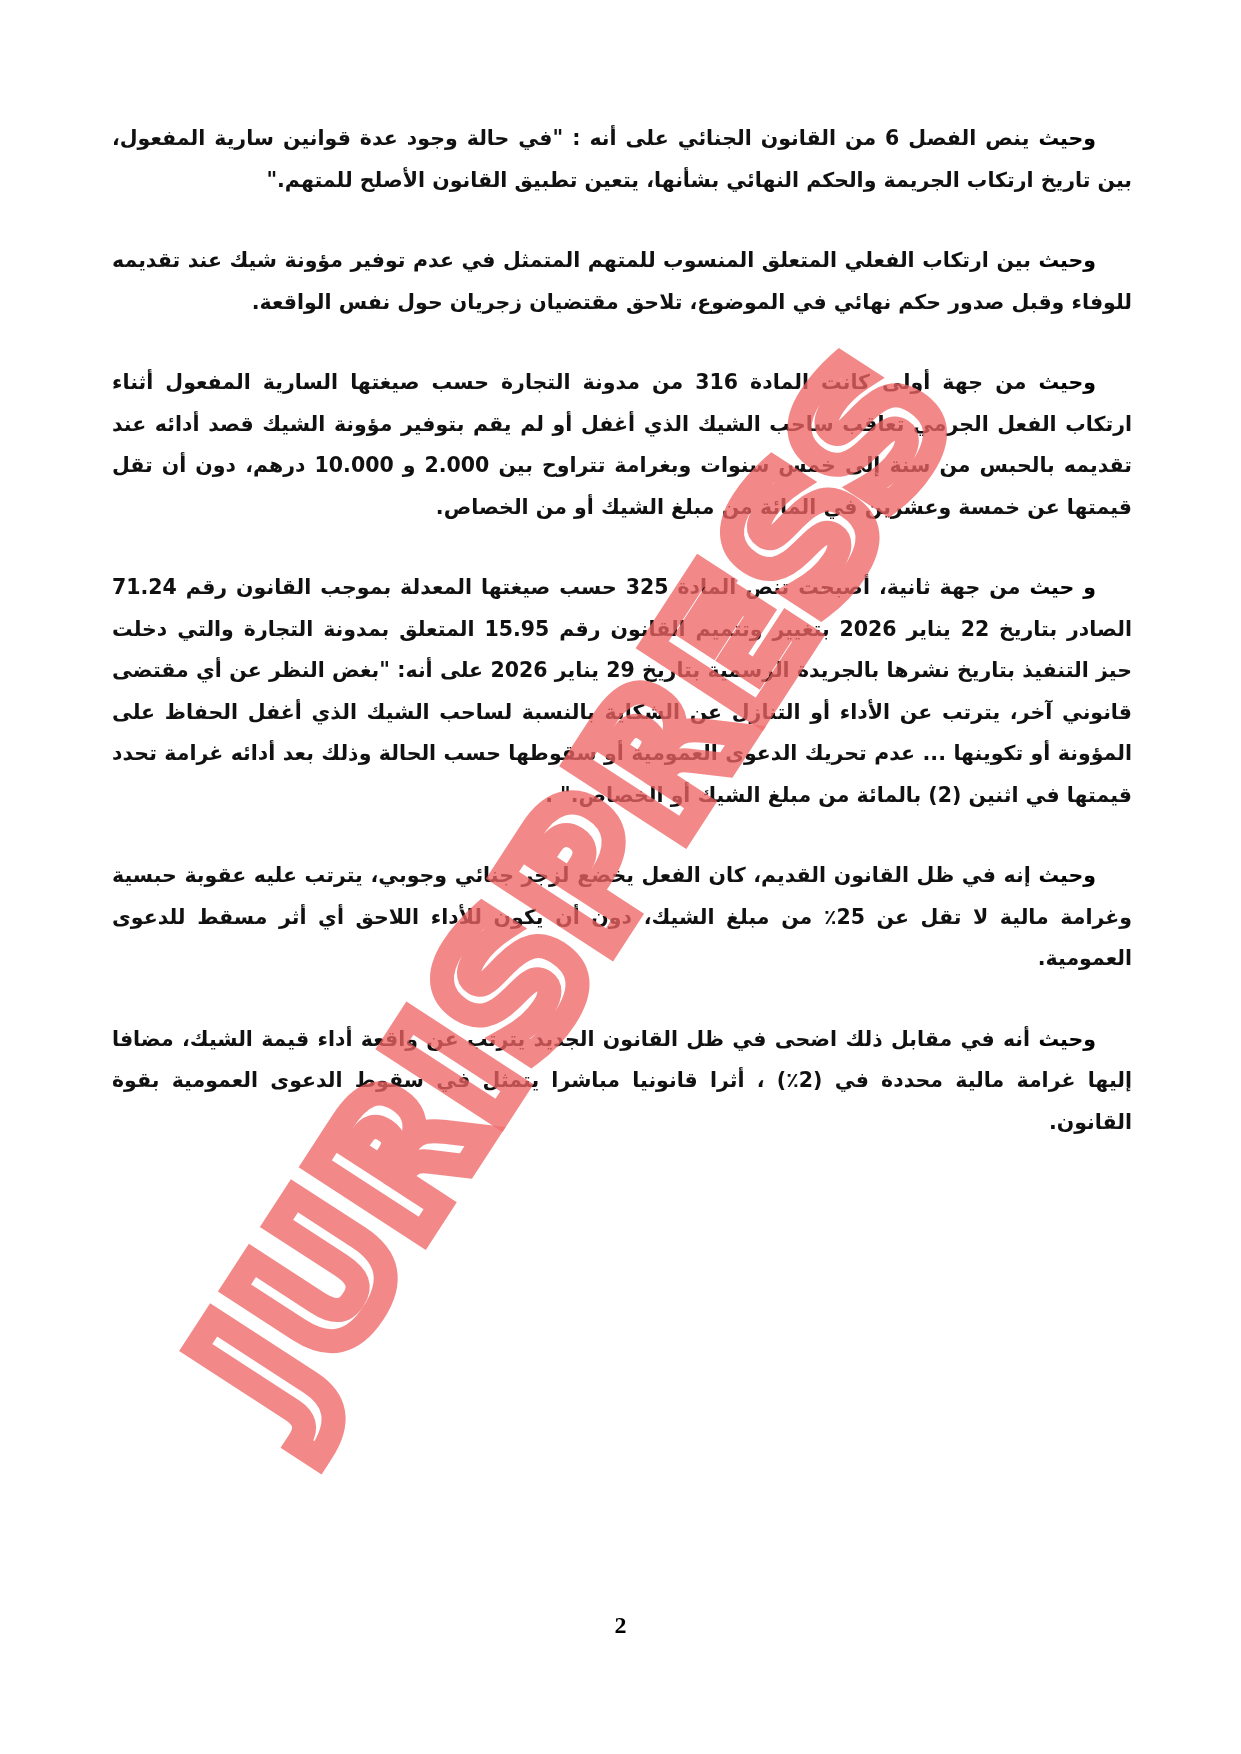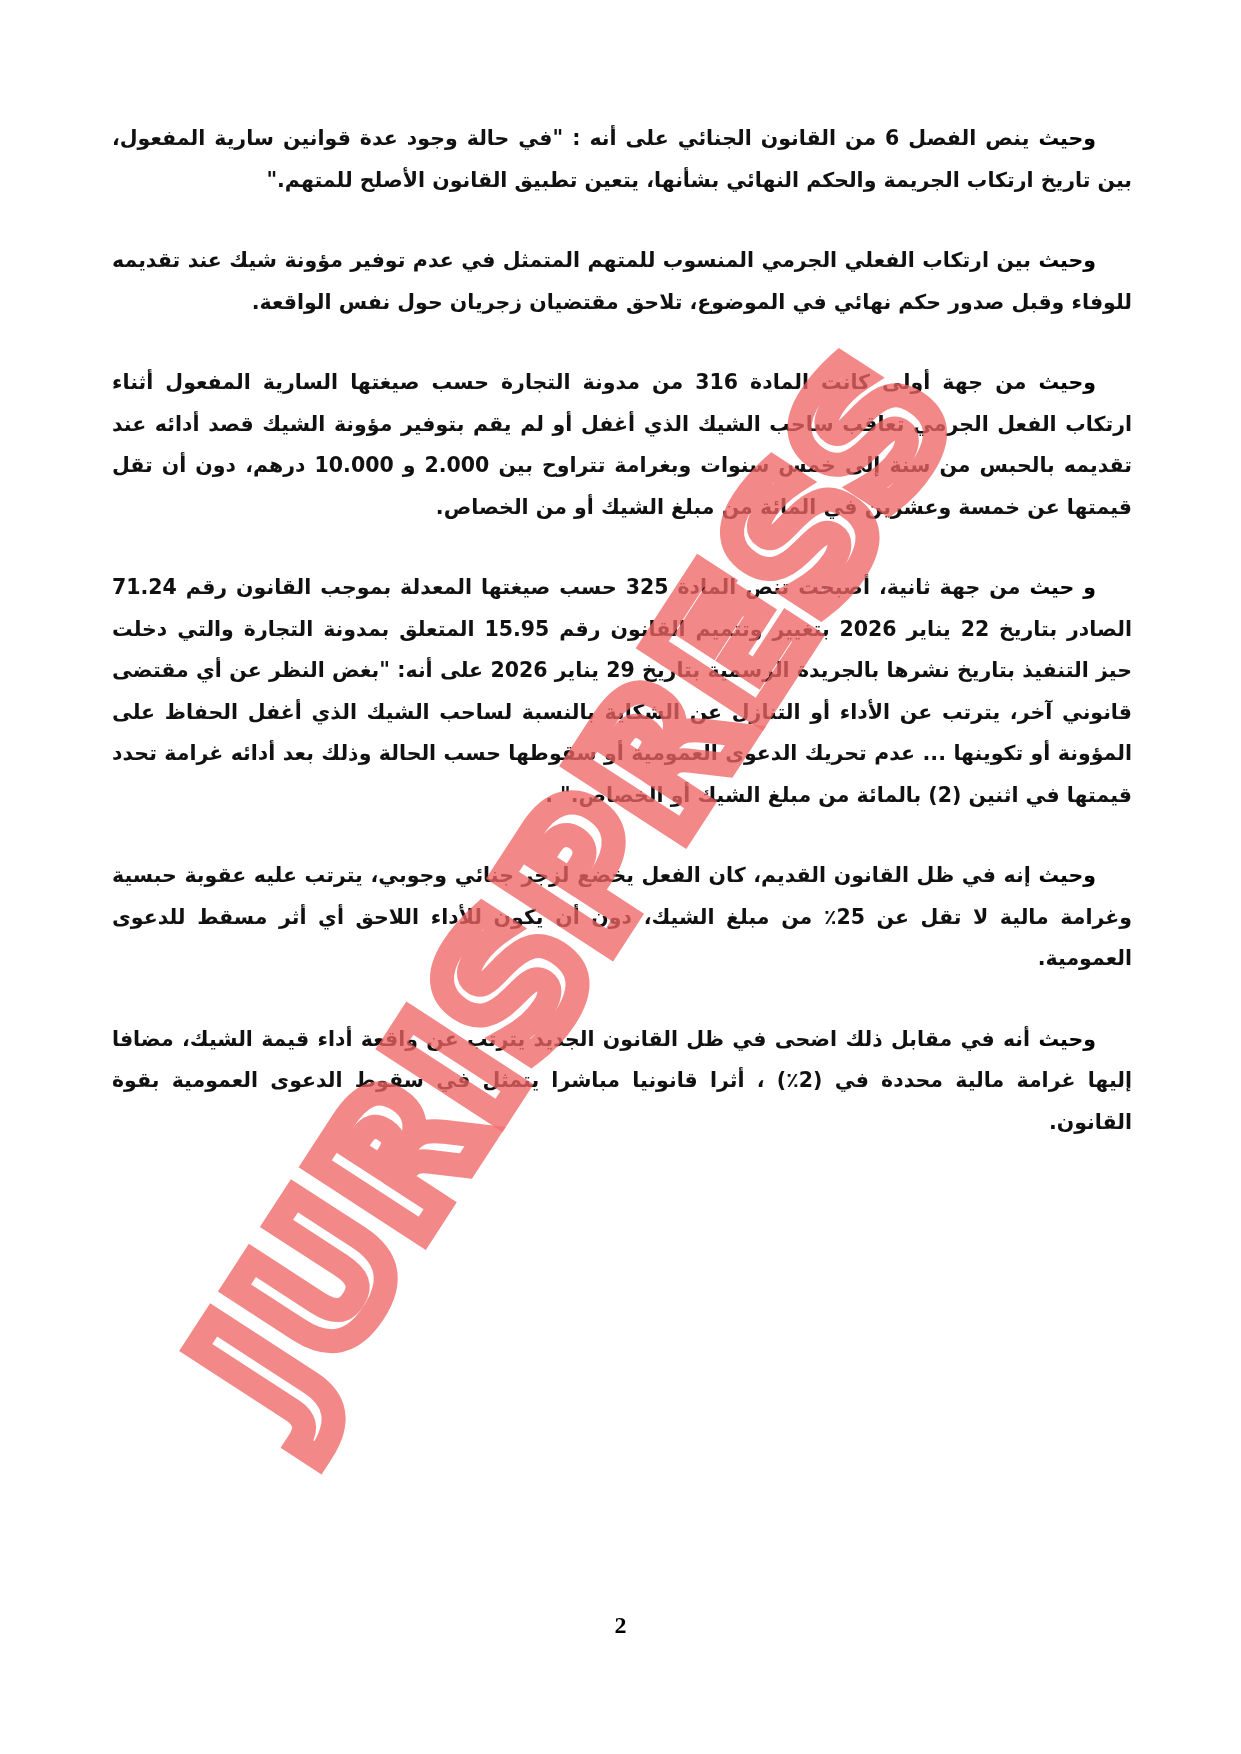--- a/index.html
+++ b/index.html
@@ -31,21 +31,21 @@
     white-space: nowrap; opacity: 0.9;
   }
 </style>
 </head>
 <body>
 
 <div class="page">
 
   <div class="content">
     <p class="para"><span class="lead">وحيث</span><span> ينص الفصل 6 من القانون الجنائي على أنه : "في حالة وجود عدة قوانين سارية المفعول، بين تاريخ ارتكاب الجريمة والحكم النهائي بشأنها، يتعين تطبيق القانون الأصلح للمتهم."</span></p>
-    <p class="para"><span class="lead">وحيث</span><span> بين ارتكاب الفعلي الجرمي المنسوب للمتهم المتمثل في عدم توفير مؤونة شيك عند تقديمه للوفاء وقبل صدور حكم نهائي في الموضوع، تلاحق مقتضيان زجريان حول نفس الواقعة.</span></p>
+    <p class="para"><span class="lead">وحيث</span><span> بين ارتكاب الفعلي المتعلق المنسوب للمتهم المتمثل في عدم توفير مؤونة شيك عند تقديمه للوفاء وقبل صدور حكم نهائي في الموضوع، تلاحق مقتضيان زجريان حول نفس الواقعة.</span></p>
     <p class="para"><span class="lead">وحيث</span><span> من جهة أولى كانت المادة 316 من مدونة التجارة حسب صيغتها السارية المفعول أثناء ارتكاب الفعل الجرمي تعاقب ساحب الشيك الذي أغفل أو لم يقم بتوفير مؤونة الشيك قصد أدائه عند تقديمه بالحبس من سنة إلى خمس سنوات وبغرامة تتراوح بين 2.000 و 10.000 درهم، دون أن تقل قيمتها عن خمسة وعشرين في المائة من مبلغ الشيك أو من الخصاص.</span></p>
     <p class="para"><span class="lead">و حيث</span><span> من جهة ثانية، أصبحت تنص المادة 325 حسب صيغتها المعدلة بموجب القانون رقم 71.24 الصادر بتاريخ 22 يناير 2026 بتغيير وتتميم القانون رقم 15.95 المتعلق بمدونة التجارة والتي دخلت حيز التنفيذ بتاريخ نشرها بالجريدة الرسمية بتاريخ 29 يناير 2026 على أنه: "بغض النظر عن أي مقتضى قانوني آخر، يترتب عن الأداء أو التنازل عن الشكاية بالنسبة لساحب الشيك الذي أغفل الحفاظ على المؤونة أو تكوينها ... عدم تحريك الدعوى العمومية أو سقوطها حسب الحالة وذلك بعد أدائه غرامة تحدد قيمتها في اثنين (2) بالمائة من مبلغ الشيك أو الخصاص." .</span></p>
     <p class="para"><span class="lead">وحيث</span><span> إنه في ظل القانون القديم، كان الفعل يخضع لزجر جنائي وجوبي، يترتب عليه عقوبة حبسية وغرامة مالية لا تقل عن 25٪ من مبلغ الشيك، دون أن يكون للأداء اللاحق أي أثر مسقط للدعوى العمومية.</span></p>
     <p class="para"><span class="lead">وحيث</span><span> أنه في مقابل ذلك اضحى في ظل القانون الجديد يترتب عن واقعة أداء قيمة الشيك، مضافا إليها غرامة مالية محددة في (2٪) ، أثرا قانونيا مباشرا يتمثل في سقوط الدعوى العمومية بقوة القانون.</span></p>
   </div>
 
   <div class="watermark">JURISPRESS</div>
 
   <div class="page-number">2</div>
 

